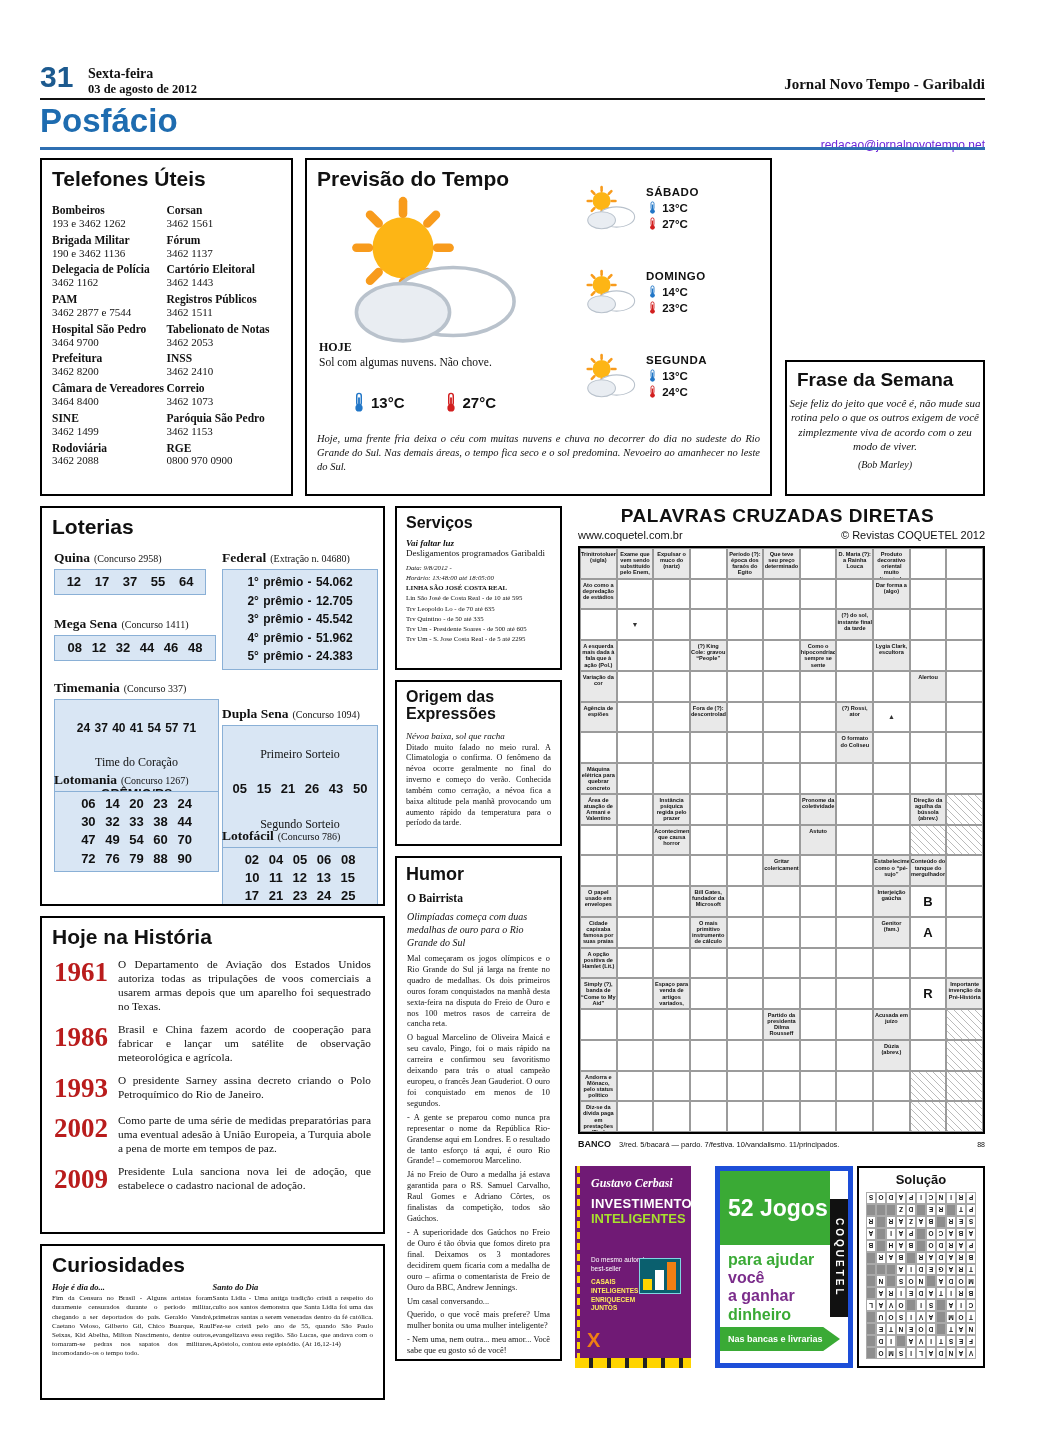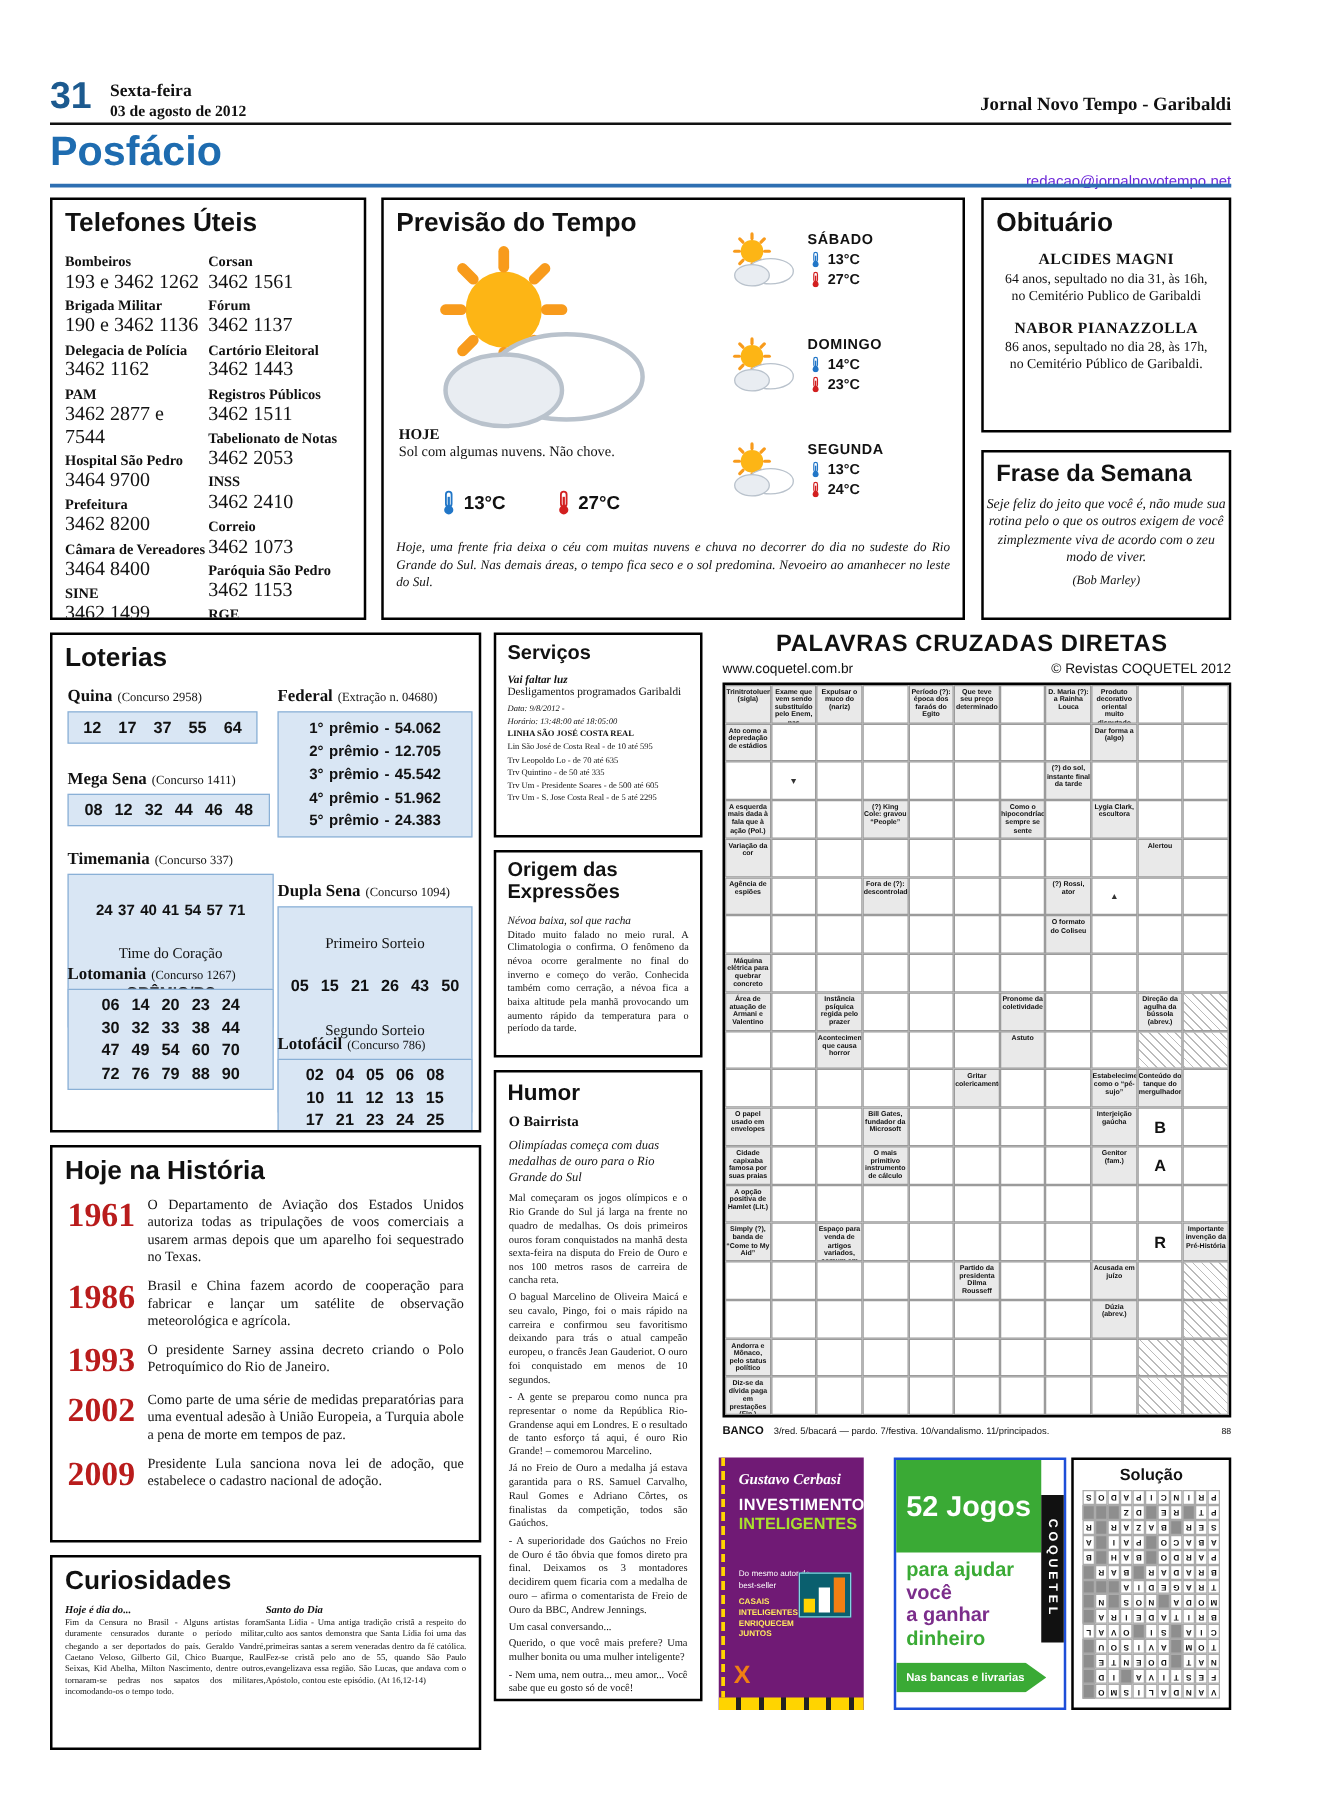--- a/index.html
+++ b/index.html
@@ -16,21 +16,21 @@
 .rule-dark{position:absolute;left:40px;right:73px;top:98px;height:2px;background:#111}
 .sect{position:absolute;left:40px;top:102px;font:bold 33px "Liberation Sans",sans-serif;color:#1e6cb0}
 .email{position:absolute;right:73px;top:138px;font:12px "Liberation Sans",sans-serif;color:#6d28d9}
 .rule-blue{position:absolute;left:40px;right:73px;top:147px;height:3px;background:#2e6fb2}
 
 .tel-box{left:40px;top:158px;width:253px;height:338px}
 .tel-cols{display:flex;padding:14px 10px 0}
 .tel-col{flex:1}
 .tel{margin-bottom:4.5px}
 .tel b{display:block;font-size:11.5px;line-height:1.12}
-.tel span{display:block;font-size:16px;line-height:1.12}
+.tel span{display:block;font-size:11px;line-height:1.12}
 
 .weather-box{left:305px;top:158px;width:467px;height:338px}
 .bigicon{position:absolute;left:10px;top:34px;width:215px}
 .bigicon svg{width:100%}
 .hoje-label{position:absolute;left:12px;top:180px;font:bold 12px "Liberation Serif",serif}
 .hoje-desc{position:absolute;left:12px;top:196px;font-size:11.5px}
 .hoje-temps{position:absolute;left:42px;top:232px;display:flex;gap:36px}
 .temp{display:flex;align-items:center;font:bold 15px "Liberation Sans",sans-serif;gap:2px}
 .tico{width:20px;height:20px}
 .tico-s{width:13px;height:13px}
@@ -115,21 +115,21 @@
 .bk-author{position:absolute;left:16px;top:10px;color:#fff;font-style:italic;font-weight:bold;font-size:12px}
 .bk-t1{position:absolute;left:16px;top:30px;color:#fff;font:bold 13px "Liberation Sans",sans-serif;letter-spacing:.3px}
 .bk-t2{position:absolute;left:16px;top:45px;color:#a8e02e;font:bold 13px "Liberation Sans",sans-serif}
 .bk-note1{position:absolute;left:16px;top:90px;width:64px;color:#fff;font:6.5px "Liberation Sans",sans-serif;line-height:1.35}
 .bk-note2{position:absolute;left:16px;top:112px;width:64px;color:#ffe95e;font:bold 6.5px "Liberation Sans",sans-serif;line-height:1.35}
 .bk-chart{position:absolute;right:10px;top:92px;width:42px;height:36px;background:#0a5f6e;border:1px solid #7fd6e2;display:flex;align-items:flex-end;gap:3px;padding:3px}
 .bk-bar{width:9px;background:#ffd400;height:40%}
 .bk-bar:nth-child(2){height:70%;background:#fff}
 .bk-bar:nth-child(3){height:100%;background:#f07f13}
 .bk-x{position:absolute;left:12px;bottom:16px;color:#f07f13;font:bold 20px "Liberation Sans",sans-serif}
-.games-ad{position:absolute;left:715px;top:1166px;width:138px;height:202px;background:#fff;border:2px solid #1d4ed8}
+.games-ad{position:absolute;left:715px;top:1166px;width:138px;height:202px;background:#fff;border:5px solid #1d4ed8}
 .g-top{position:absolute;left:0;top:0;right:18px;height:74px;background:#3aaa35;color:#fff;display:flex;align-items:center;padding-left:8px;font:bold 23px "Liberation Sans",sans-serif}
 .g-lines{position:absolute;left:8px;top:80px;font-family:"Liberation Sans",sans-serif;font-weight:bold;font-size:16px;line-height:1.14}
 .g-green{color:#3aaa35}
 .g-purple{color:#7b2d8b}
 .g-banner{position:absolute;left:0;bottom:12px;width:120px;height:24px;background:#3aaa35;color:#fff;font:bold 9px "Liberation Sans",sans-serif;display:flex;align-items:center;padding-left:8px;clip-path:polygon(0 0,86% 0,100% 50%,86% 100%,0 100%)}
 .g-logo{position:absolute;right:0;top:28px;width:18px;height:118px;background:#111;color:#fff;writing-mode:vertical-rl;display:flex;align-items:center;justify-content:center;font:bold 10px "Liberation Sans",sans-serif;letter-spacing:3px}
 .sol-box{position:absolute;left:857px;top:1166px;width:128px;height:202px;border:2px solid #000;background:#fff}
 .sol-title{text-align:center;font:bold 13px "Liberation Sans",sans-serif;margin-top:4px}
 #sol-grid{position:absolute;left:7px;right:7px;top:24px;bottom:7px;display:grid;grid-template-columns:repeat(11,1fr);grid-template-rows:repeat(14,1fr);transform:rotate(180deg)}
 .sc{border:0.5px solid #aaa;display:flex;align-items:center;justify-content:center;font:bold 6.5px "Liberation Sans",sans-serif}
@@ -317,27 +317,20 @@
               </svg>&nbsp;13°C</div>
       <div class="dtemp"><svg class="tico-s" style="color:#d21f1f" viewBox="0 0 22 22">
                 <use href="#ic-thermo"></use>
               </svg>&nbsp;24°C</div>
     </div>
   </div>
       </div>
     <p class="forecast">Hoje, uma frente fria deixa o céu com muitas nuvens e chuva no decorrer do dia no sudeste do Rio Grande do Sul. Nas demais áreas, o tempo fica seco e o sol predomina. Nevoeiro ao amanhecer no leste do Sul.</p>
   </section>
 
-  <section class="box obit-box">
-    <h2 class="h-big">Obituário</h2>
-    <div class="obit-name">ALCIDES MAGNI</div>
-    <div class="obit-text">64 anos, sepultado no dia 31, às 16h, no Cemitério Publico de Garibaldi</div>
-    <div class="obit-name">NABOR PIANAZZOLLA</div>
-    <div class="obit-text">86 anos, sepultado no dia 28, às 17h, no Cemitério Público de Garibaldi.</div>
-  </section>
 
   <section class="box frase-box">
     <h2 class="h-big">Frase da Semana</h2>
     <p class="frase-quote">Seje feliz do jeito que você é, não mude sua rotina pelo o que os outros exigem de você zimplezmente viva de acordo com o zeu modo de viver.</p>
     <p class="frase-author">(Bob Marley)</p>
   </section>
 
   <section class="box lot-box">
     <h2 class="h-big">Loterias</h2>
     <div class="lgame" id="g-quina">

